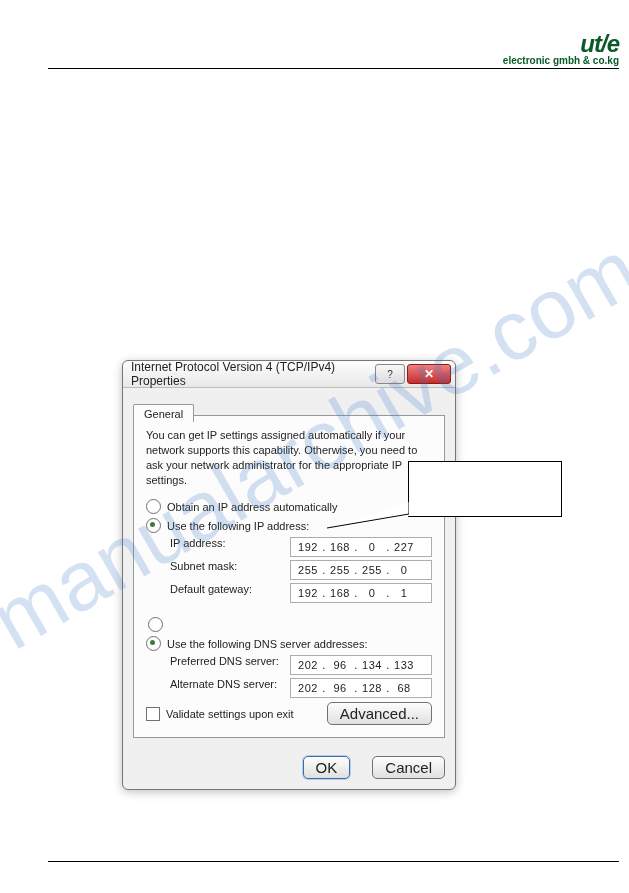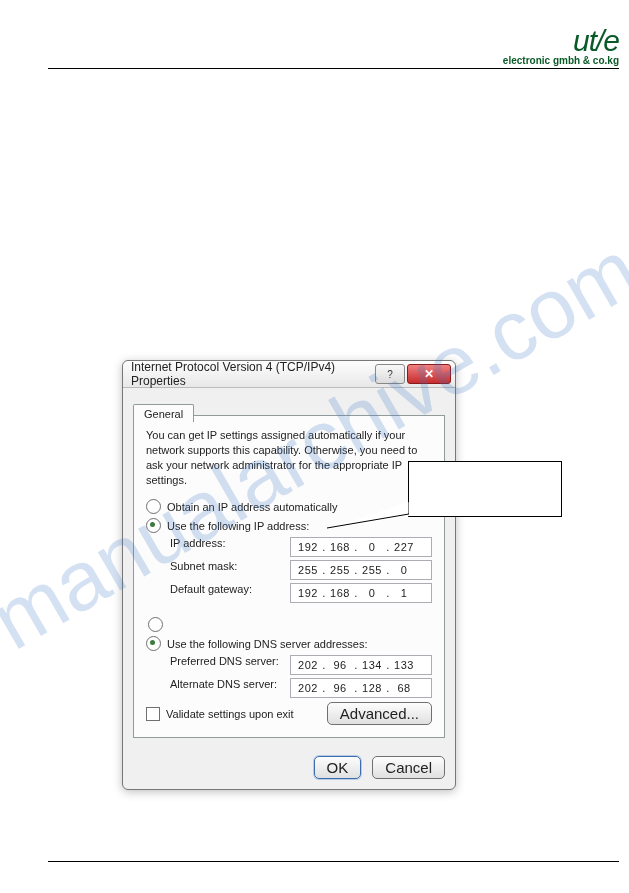--- a/index.html
+++ b/index.html
@@ -1,19 +1,19 @@
 <!DOCTYPE html>
 <html><head>
 <meta charset="utf-8">
 <style>
   body{margin:0;background:#fff;font-family:"Segoe UI",Tahoma,sans-serif;font-size:11px;color:#222;width:629px;height:893px;position:relative}
   .page{position:absolute;left:48px;top:20px;right:10px;bottom:38px}
   .header{height:46px;display:flex;justify-content:flex-end;align-items:flex-end;border-bottom:1px solid #000;padding-bottom:2px}
   .logo{font-family:Arial,sans-serif;color:#0a5a28;text-align:right;line-height:1}
-  .logo-main{font-size:30px;font-weight:normal;letter-spacing:-1px;font-style:italic}
+  .logo-main{font-size:24px;font-weight:bold;letter-spacing:-1px;font-style:italic}
   .logo-sub{font-size:10px;font-weight:bold}
   .footer{position:absolute;left:48px;right:10px;bottom:30px;border-top:1px solid #000;height:1px}
   .watermark{position:absolute;left:50%;top:50%;transform:translate(-50%,-52%) rotate(-30deg);font-size:84px;color:rgba(60,120,200,.22);font-family:Arial,sans-serif;white-space:nowrap;pointer-events:none;z-index:5}
   .dialog{position:absolute;left:122px;top:360px;width:332px;background:#f0f0f0;border:1px solid #777;border-radius:6px;box-shadow:0 2px 10px rgba(0,0,0,.25)}
   .titlebar{height:26px;background:linear-gradient(#fdfdfd,#e8e8e8);border-bottom:1px solid #bbb;border-radius:6px 6px 0 0;display:flex;align-items:center;padding:0 4px 0 8px}
   .title{flex:1;font-size:12px}
   .tbtn{width:28px;height:18px;margin-left:2px;border-radius:3px;border:1px solid #888;background:linear-gradient(#f8f8f8,#dcdcdc);display:flex;align-items:center;justify-content:center;font-size:10px;color:#333}
   .tbtn.close{width:42px;background:linear-gradient(#f08080,#c72c2c);border-color:#8a1a1a;color:#fff;font-weight:bold;font-size:12px}
   .body{padding:6px 10px 10px}
   .tabs{position:relative;height:22px}
@@ -27,21 +27,21 @@
   .disabled{color:#999}
   .field{display:flex;align-items:flex-start;margin:3px 0 3px 24px}
   .flabel{width:120px}
   .ip{width:132px;height:18px;border:1px solid #abadb3;background:#fff;display:flex;align-items:center;font-family:Liberation Sans, sans-serif;font-size:11px;padding:0 4px;color:#222;letter-spacing:.5px}
   .ip span.o{width:26px;text-align:center}
   .ip span.d{width:6px;text-align:center}
   .sect{margin:14px 0 4px 2px}
   .bottom{display:flex;align-items:center;margin-top:4px}
   .chk{width:12px;height:12px;border:1px solid #707070;background:#fff;margin-right:6px}
   .btn{height:21px;border:1px solid #707070;border-radius:5px;background:linear-gradient(#fdfdfd,#e0e0e0);padding:0 12px;font-size:15px;display:inline-flex;align-items:center;cursor:pointer}
-  .okrow{display:flex;justify-content:flex-end;gap:11px;padding:8px 10px 10px}
+  .okrow{display:flex;justify-content:flex-end;gap:22px;padding:8px 10px 10px}
   .btn.ok{border-color:#3c6db0;box-shadow:0 0 0 1px rgba(60,120,200,.3)}
   .callout{position:absolute;left:408px;top:461px;width:152px;height:54px;border:1px solid #000;background:#fff;z-index:3}
   .callout::before{content:"";position:absolute;left:-84px;top:40px;width:84px;height:28px;background:#fff;clip-path:polygon(100% 0,100% 50%,0 100%);border:0}
   .callout-line{position:absolute;left:327px;top:500px;width:82px;height:30px;pointer-events:none;z-index:4}
 </style>
 </head>
 <body>
 
 <div class="page">
   <div class="header">

